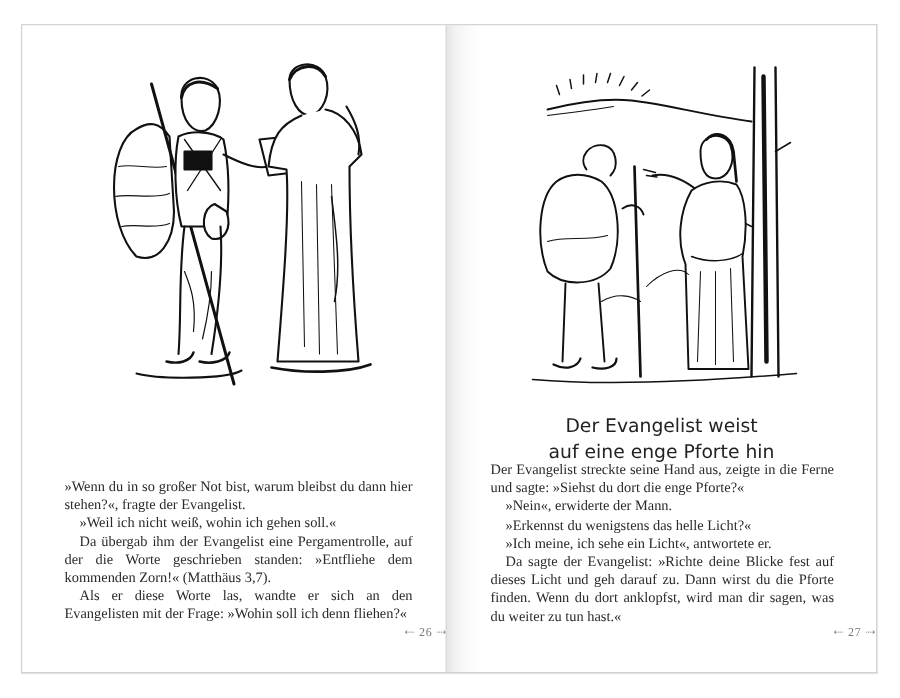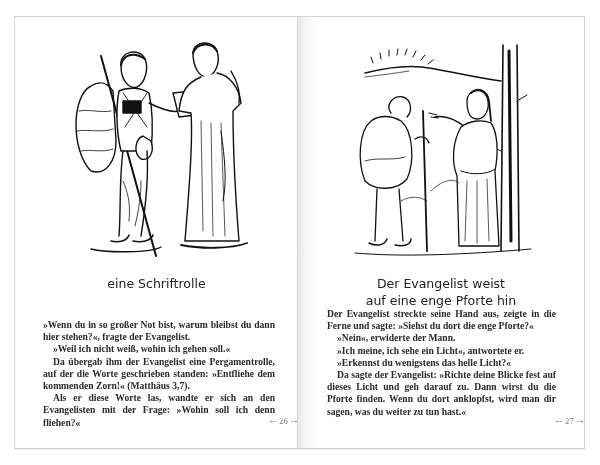--- a/index.html
+++ b/index.html
@@ -31,21 +31,21 @@
   .page-left .heading { top: 258px; }
   .page-right .heading { top: 258px; }
   .heading span { display: block; }
 
   .body-text {
     position: absolute; font-size: 9.6px; line-height: 12.2px; color: #2a2a2a;
     text-align: justify;
   }
   .page-left .body-text { left: 28px; top: 302px; width: 232px; }
   .page-right .body-text { left: 29px; top: 291px; width: 229px; }
-  .body-text p { margin: 0; font-weight: bold; }
+  .body-text p { margin: 0; }
   .body-text p.indent { text-indent: 10px; }
   .body-text p.noindent { text-indent: 0; }
 
   .folio {
     position: absolute; top: 400px; width: 100%; text-align: right;
     font-size: 8px; color: #777; letter-spacing: 0.5px;
   }
 </style>
 </head>
 <body>
@@ -85,21 +85,20 @@
           <path d="M170 40 C176 50 180 60 178 72"></path>
           <path d="M140 90 L142 200 M150 92 L152 205 M160 92 L164 205" stroke-width="0.7"></path>
           <path d="M160 100 C164 130 166 150 162 170" stroke-width="1"></path>
           <path d="M120 214 C140 218 170 218 186 212" stroke-width="1.8"></path>
           <path d="M30 218 C45 222 90 222 100 216" stroke-width="1.4"></path>
         </g>
       </svg>
     </div>
 
     <div class="heading">
-      <span>eine Schriftrolle</span>
     </div>
 
     <div class="body-text">
       <p class="noindent">»Wenn du in so großer Not bist, warum bleibst du dann hier stehen?«, fragte der Evangelist.</p>
       <p class="indent">»Weil ich nicht weiß, wohin ich gehen soll.«</p>
       <p class="indent">Da übergab ihm der Evangelist eine Pergamentrolle, auf der die Worte geschrieben standen: »Entfliehe dem kommenden Zorn!« (Matthäus 3,7).</p>
       <p class="indent">Als er diese Worte las, wandte er sich an den Evangelisten mit der Frage: »Wohin soll ich denn fliehen?«</p>
     </div>
 
     <div class="folio">⇠ 26 ⇢</div>
@@ -147,20 +146,20 @@
     </div>
 
     <div class="heading">
       <span>Der Evangelist weist</span>
       <span>auf eine enge Pforte hin</span>
     </div>
 
     <div class="body-text">
       <p class="noindent">Der Evangelist streckte seine Hand aus, zeigte in die Ferne und sagte: »Siehst du dort die enge Pforte?«</p>
       <p class="indent">»Nein«, erwiderte der Mann.</p>
+      <p class="indent">»Erkennst du wenigstens das helle Licht?«</p>
       <p class="indent">»Ich meine, ich sehe ein Licht«, antwortete er.</p>
-      <p class="indent">»Erkennst du wenigstens das helle Licht?«</p>
       <p class="indent">Da sagte der Evangelist: »Richte deine Blicke fest auf dieses Licht und geh darauf zu. Dann wirst du die Pforte finden. Wenn du dort anklopfst, wird man dir sagen, was du weiter zu tun hast.«</p>
     </div>
 
     <div class="folio">⇠ 27 ⇢</div>
   </div>
 </div>
 
 </body></html>

